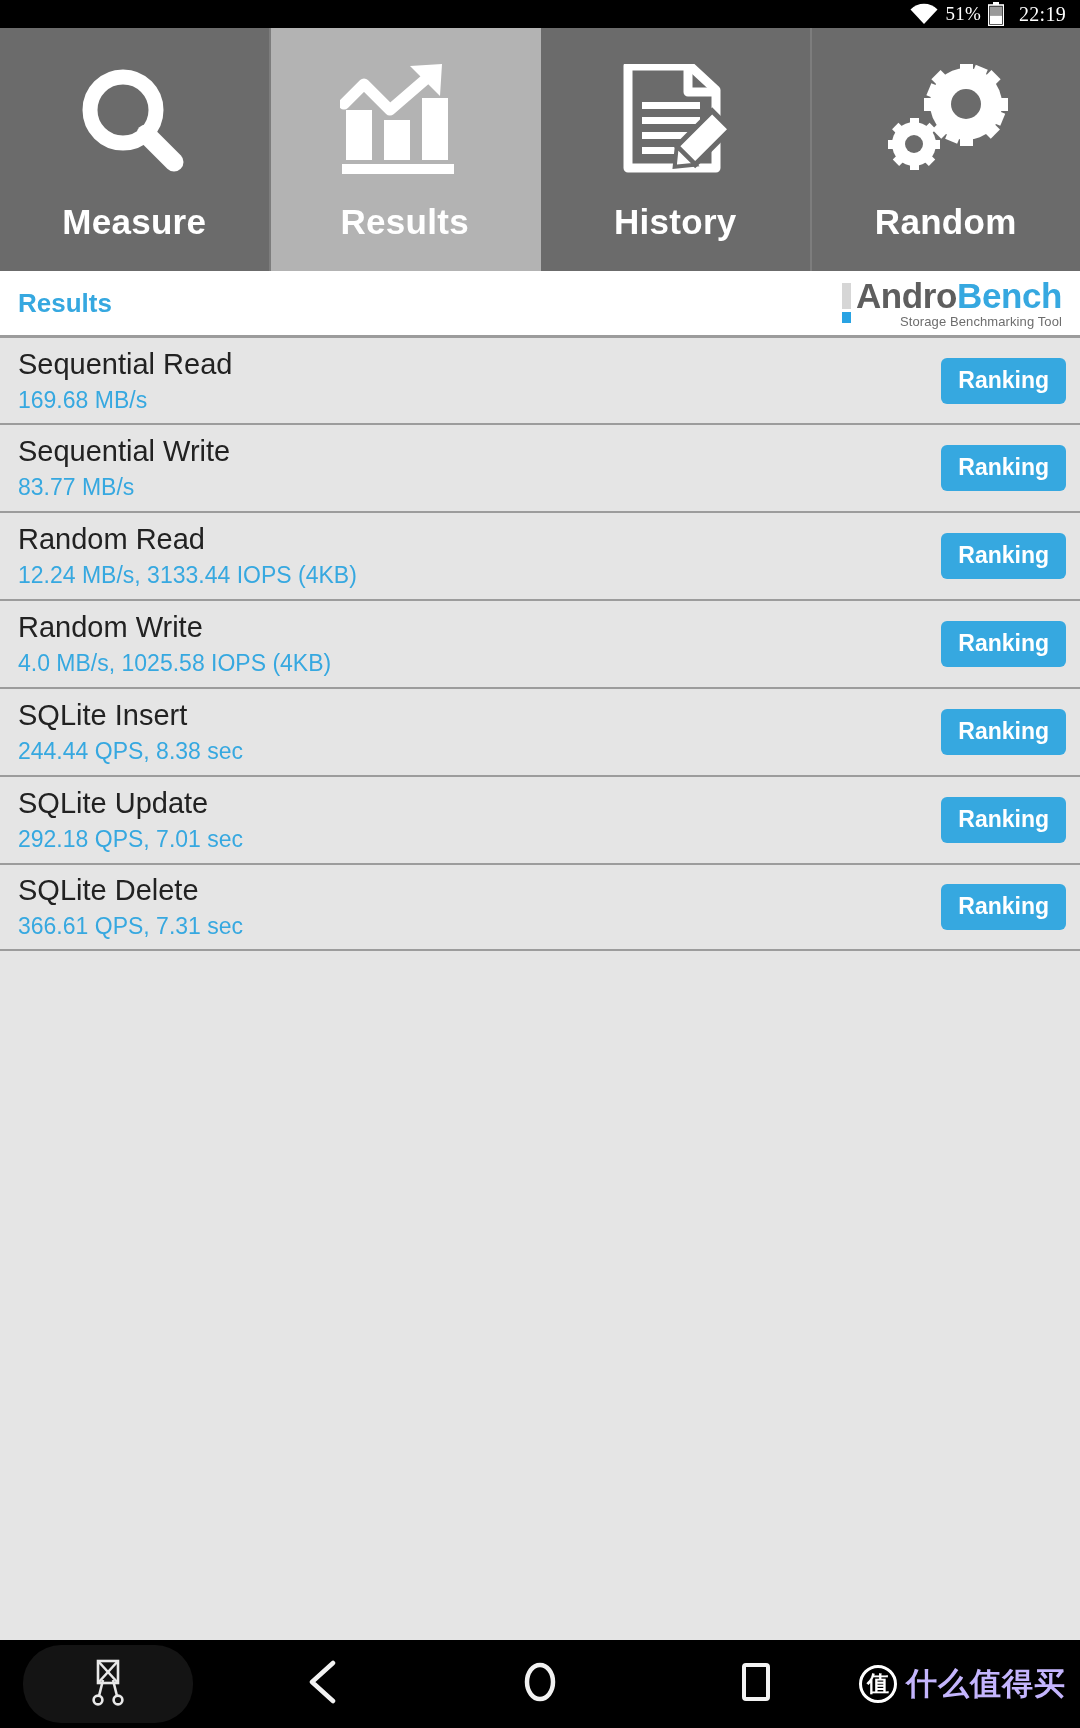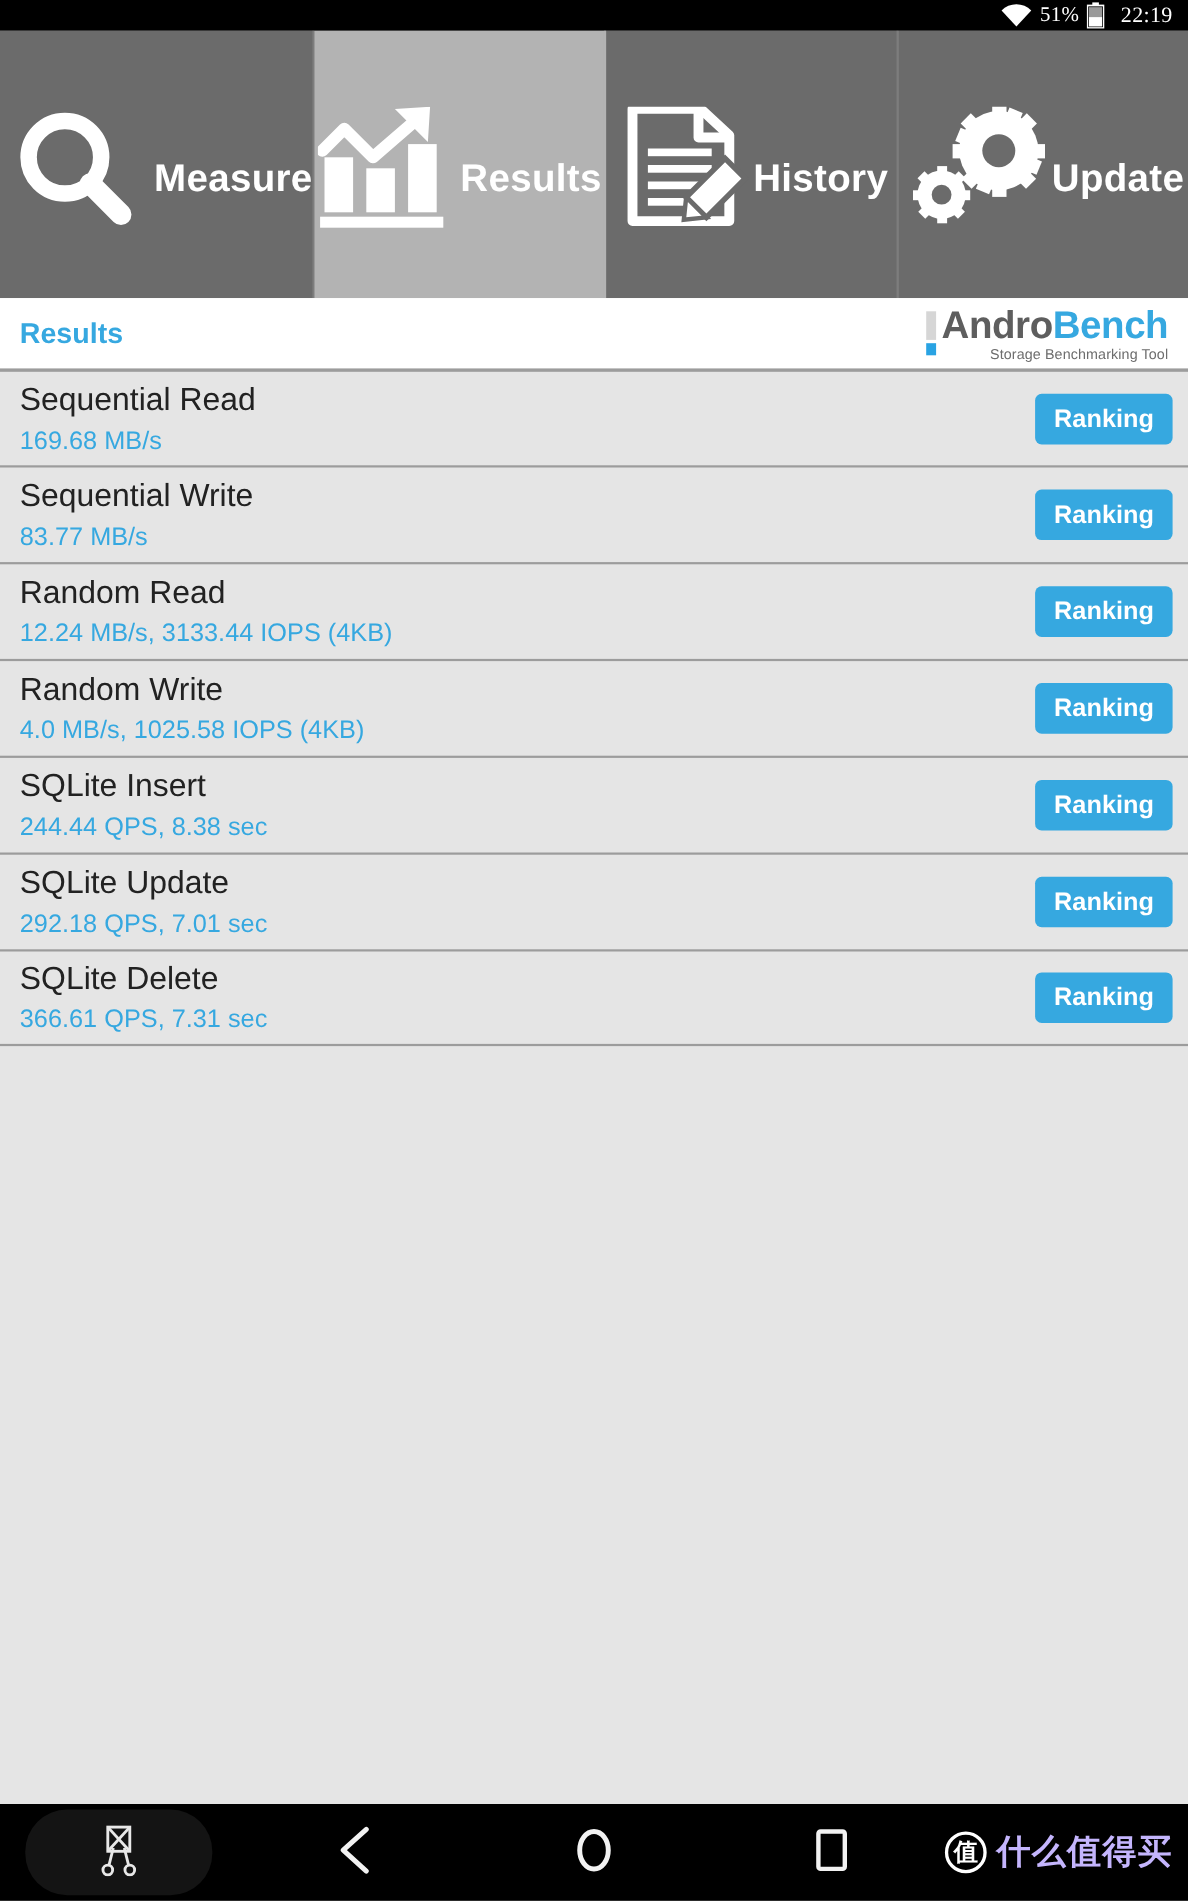--- a/index.html
+++ b/index.html
@@ -21,21 +21,21 @@
   .statusbar .sb-group { display: flex; align-items: center; gap: 7px; font-family: Liberation Serif, serif; }
   .sb-batt-pct { font-size: 19px; letter-spacing: .2px; }
   .sb-clock { font-size: 20px; letter-spacing: .3px; margin-left: 8px; }
   .wifi-ico { display: block; }
   .batt-ico { display: block; }
 
   
   .tabbar { display: flex; width: 1080px; height: 243px; }
   .tab {
     flex: 1 1 0; background: #6b6b6b;
-    display: flex; flex-direction: row;
+    display: flex; flex-direction: column;
     align-items: center; justify-content: center;
     border-right: 2px solid #7d7d7d;
     position: relative;
   }
   .tab:last-child { border-right: none; }
   .tab.active { background: #b3b3b3; border-right-color: #b3b3b3; }
   .tab .tab-ico { height: 118px; display: flex; align-items: flex-end; justify-content: center; }
   .tab .tab-label {
     color: #ffffff; font-size: 35px; font-weight: bold;
     margin-top: 26px; letter-spacing: .3px;
@@ -203,21 +203,21 @@
             <rect x="10" y="76" width="52" height="9"></rect>
             <g transform="rotate(45 36 80)">
                 <rect x="32" y="54" width="9" height="52"></rect>
                 <rect x="10" y="76" width="52" height="9"></rect>
               </g>
           </g>
         </g>
         <circle cx="36" cy="80" r="9" fill="#6b6b6b"></circle>
       </svg>
     </div>
-    <div class="tab-label">Update</div>
+    <div class="tab-label">Random</div>
   </div>
 </div>
 
 <div class="pagehead">
   <div class="page-title">Results</div>
   <div class="logo">
     <div class="logo-bars">
       <div class="logo-bar-gray"></div>
       <div class="logo-bar-blue"></div>
     </div>

